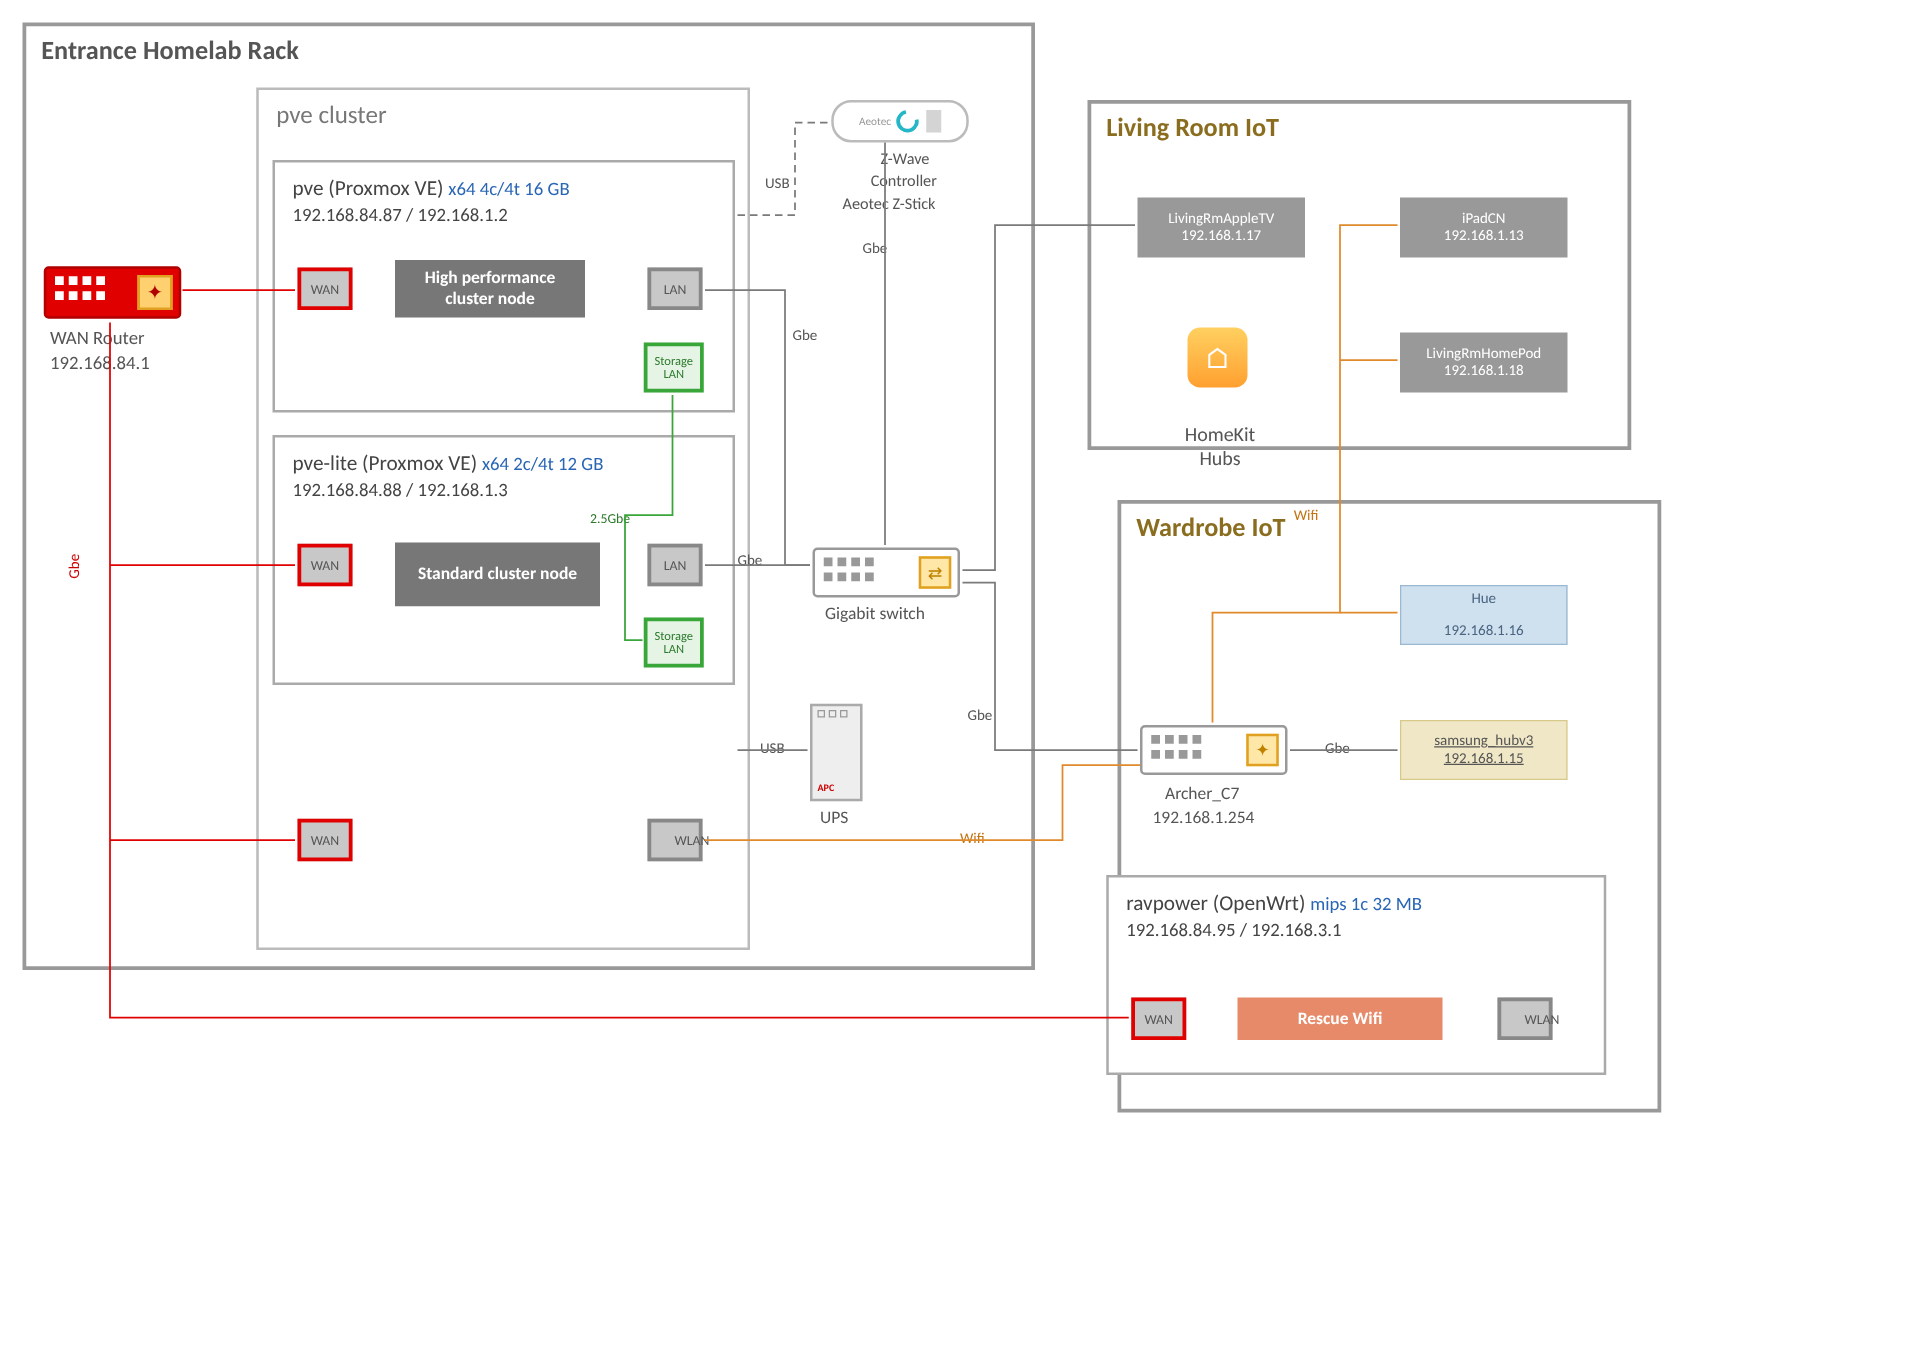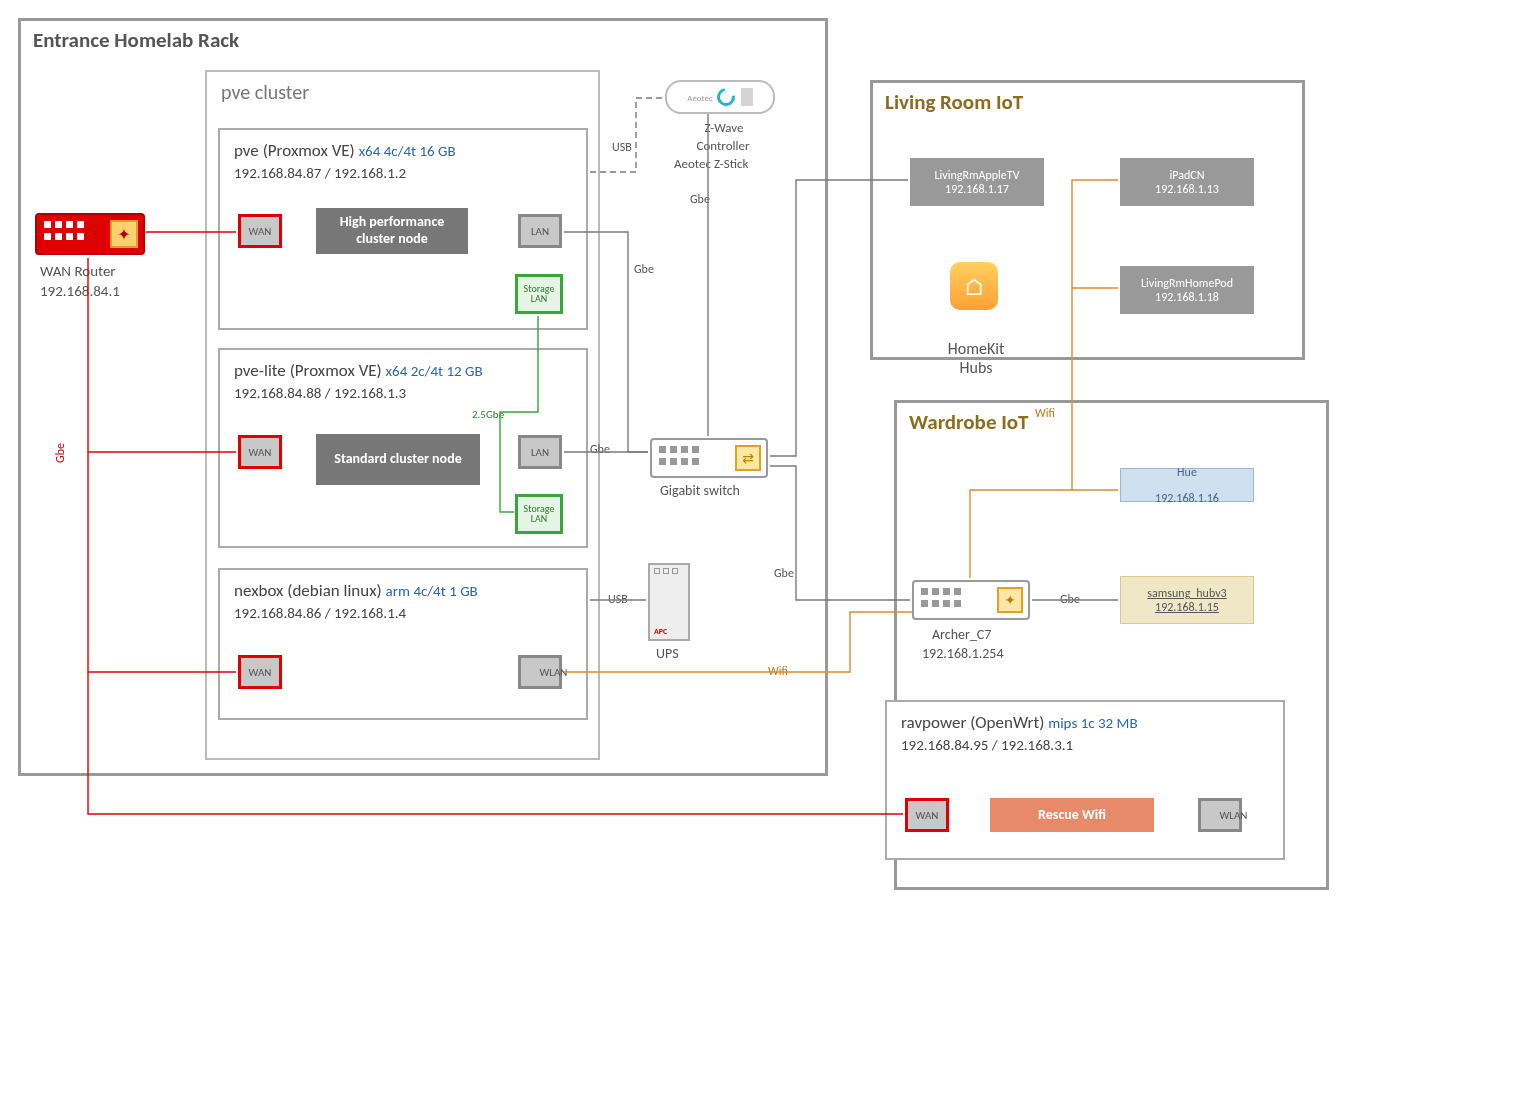--- a/index.html
+++ b/index.html
@@ -75,24 +75,20 @@
 
 <div class="host" style="left:218px;top:348px;width:370px;height:200px;">
   <div class="host-title"><span>pve-lite (Proxmox VE)</span> <span class="host-spec">x64 2c/4t 12 GB</span></div>
   <div class="host-ip">192.168.84.88 / 192.168.1.3</div>
 </div>
 <div class="port wan" style="left:238px;top:435px;">WAN</div>
 <div class="role" style="left:316px;top:434px;width:164px;height:51px;">Standard cluster node</div>
 <div class="port lan" style="left:518px;top:435px;">LAN</div>
 <div class="port storage" style="left:515px;top:494px;">Storage LAN</div>
 
-<div class="host" style="left:218px;top:568px;width:370px;height:152px;">
-  <div class="host-title"><span>nexbox (debian linux)</span> <span class="host-spec">arm 4c/4t 1 GB</span></div>
-  <div class="host-ip">192.168.84.86 / 192.168.1.4</div>
-</div>
 <div class="port wan" style="left:238px;top:655px;">WAN</div>
 <div class="port wlan" style="left:518px;top:655px;">WLAN</div>
 
 <div style="position:absolute;left:665px;top:80px;width:110px;height:34px;background:#fff;border:2px solid #bbb;border-radius:16px;display:flex;align-items:center;justify-content:center;gap:4px;">
   <span style="color:#999;font-size:9px;">Aeotec</span>
   <span style="width:18px;height:18px;border:3px solid #25b7c7;border-radius:50%;border-top-color:transparent;transform:rotate(35deg);display:inline-block;"></span>
   <span style="width:12px;height:18px;background:#d4d4d4;margin-left:2px;"></span>
 </div>
 <div class="lbl" style="left:694px;top:120px;text-align:center;width:60px;font-size:13px;">Z-Wave</div>
 <div class="lbl" style="left:688px;top:138px;text-align:center;width:70px;font-size:13px;">Controller</div>
@@ -139,21 +135,21 @@
 <div class="dev" style="left:1120px;top:266px;width:134px;height:48px;">
   <span>LivingRmHomePod</span>
       <span>192.168.1.18</span>
 </div>
 <div style="position:absolute;left:950px;top:262px;width:48px;height:48px;background:linear-gradient(#ffd060,#ffa030);border-radius:10px;display:flex;align-items:center;justify-content:center;color:#fff;font-size:24px;">⌂</div>
 <div class="lbl" style="left:946px;top:314px;font-size:16px;text-align:center;width:60px;white-space:normal;margin-top:25px;">HomeKit Hubs</div>
 
 <div class="region" style="left:870px;top:400px;width:435px;height:490px;margin-left:24px;">
   <div class="region-title gold">Wardrobe IoT</div>
 </div>
-<div class="dev blue" style="left:1120px;top:468px;width:134px;height:34px;gap:12px;">
+<div class="dev blue" style="left:1120px;top:468px;width:134px;height:48px;gap:12px;">
   <span>Hue</span>
       <span>192.168.1.16</span>
 </div>
 <div class="dev light" style="left:1120px;top:576px;width:134px;height:48px;text-decoration:underline;">
   <span>samsung_hubv3</span>
       <span>192.168.1.15</span>
 </div>
 
 <div style="position:absolute;left:912px;top:580px;width:118px;height:40px;background:#fff;border:2px solid #999;border-radius:4px;">
   <div style="position:absolute;left:7px;top:6px;display:flex;gap:4px;">

